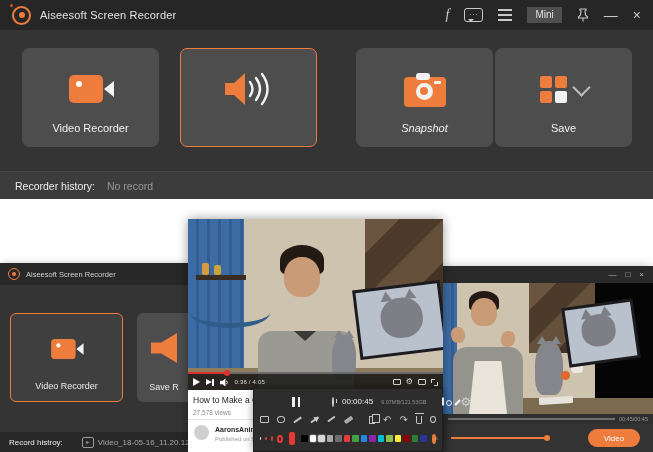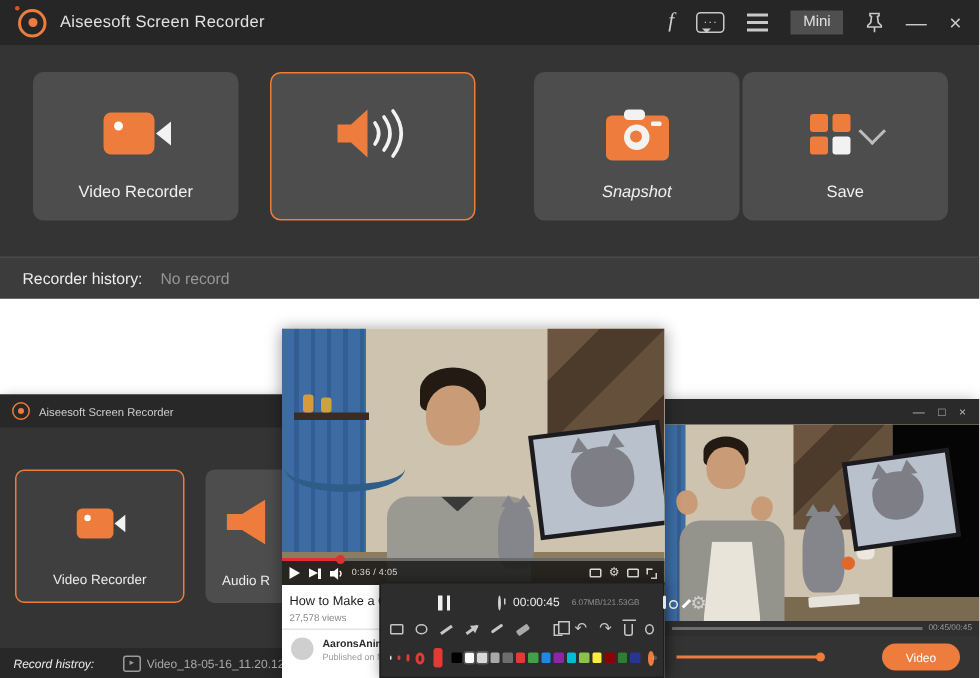--- a/index.html
+++ b/index.html
@@ -63,21 +63,21 @@
   .lw-title{color:#cfcfcf;font-size:7.5px;margin-left:6px;}
   .lw-btn{position:absolute;border-radius:6px;box-sizing:border-box;}
   .lw-btn1{left:10px;top:50px;width:113px;height:89px;background:#3f3f3f;border:1.5px solid #ee7c3c;}
   .lw-btn2{left:137px;top:50px;width:54px;height:89px;background:#4d4d4d;border-radius:6px 0 0 6px;overflow:hidden;}
   .lw-btn .icon-wrap{position:absolute;left:0;top:12px;width:100%;height:46px;display:flex;align-items:center;justify-content:center;}
   .lw-btn .btn-label{position:absolute;left:0;bottom:10px;width:100%;text-align:center;color:#ececec;font-size:9px;white-space:nowrap;}
   .scale75{transform:scale(.72);}
   .spk-partial{width:26px;height:30px;background:#ee7c3c;clip-path:polygon(0 32%,40% 32%,100% 0,100% 100%,40% 68%,0 68%);}
   .lw-history{position:absolute;left:0;top:169px;width:100%;height:20px;background:#282828;display:flex;align-items:center;
               padding:0 9px;box-sizing:border-box;font-size:8px;white-space:nowrap;overflow:hidden;}
-  .lw-history .h-label{color:#ececec;margin-right:19px;font-style:italic;}
+  .lw-history .h-label{color:#ececec;margin-right:19px;}
   .file-ic{width:10px;height:9px;border:1px solid #9a9a9a;border-radius:2px;margin-right:4px;flex:0 0 auto;
            color:#9a9a9a;font-size:6px;line-height:9px;text-align:center;}
   .lw-history .h-file{color:#a8a8a8;}
 
   
   .video-window{left:188px;top:219px;width:255px;height:233px;background:#fff;box-shadow:0 0 10px rgba(0,0,0,.4);}
   .scene{position:absolute;overflow:hidden;background:#cdc3ae;}
   .vw-scene{left:0;top:0;width:255px;height:171px;}
   .wall-blue{position:absolute;left:0;top:0;width:56px;height:100%;
              background:repeating-linear-gradient(90deg,#3d6ca5 0 8px,#335e93 8px 11px);}
@@ -354,21 +354,21 @@
             <div class="cam-dot"></div>
             <div class="cam-lens"></div>
           </div>
       </div>
       <div class="btn-label">Video Recorder</div>
     </div>
     <div class="lw-btn lw-btn2">
       <div class="icon-wrap">
           <div class="spk-partial"></div>
         </div>
-      <div class="btn-label">Audio R</div>
+      <div class="btn-label">Save R</div>
     </div>
     <div class="lw-history">
       <span class="h-label">Record histroy:</span>
       <span class="file-ic">▸</span>
       <span class="h-file">Video_18-05-16_11.20.12.wmv</span>
     </div>
   </div>
 
   <div class="abs video-window">
     <div class="abs scene vw-scene">

